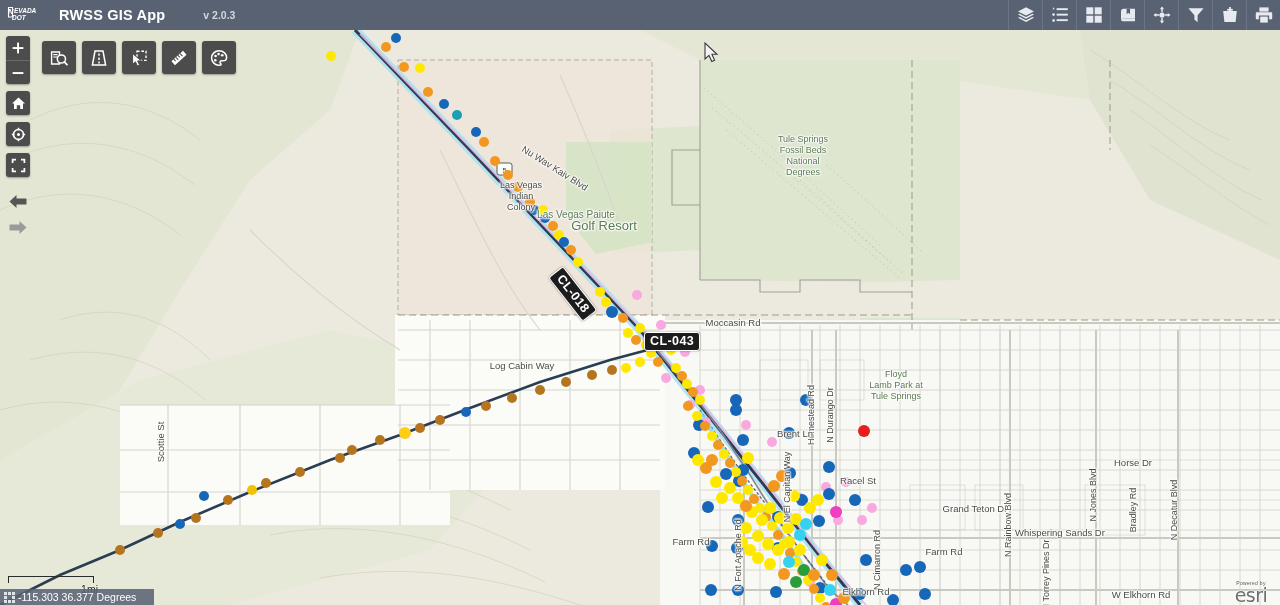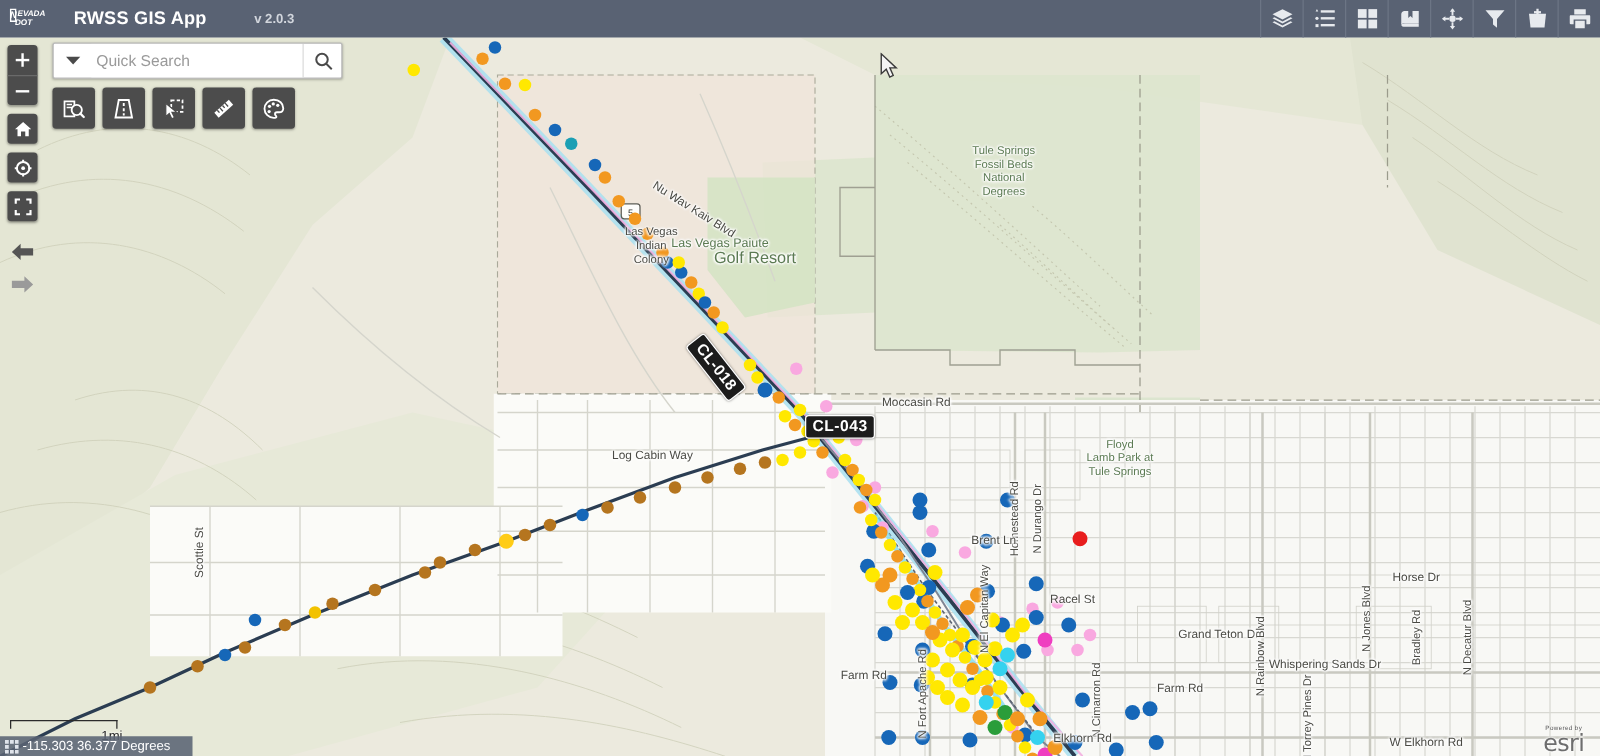--- a/index.html
+++ b/index.html
@@ -52,21 +52,21 @@
   }
   #map svg { position: absolute; left: 0; top: 0; display: block; }
   .maplabel {
     position: absolute;
     font-family: "Liberation Sans", sans-serif;
     color: #4a4a44;
     white-space: nowrap;
     pointer-events: none;
     text-shadow: 0 0 3px #fff, 0 0 2px #fff, 1px 0 2px #fff, -1px 0 2px #fff, 0 1px 2px #fff, 0 -1px 2px #fff;
   }
-  .maplabel.green { color: #5b7a52; }
+  .maplabel.green { color: #5b7a52; margin-top: 19px; }
 
   
   .routelbl {
     position: absolute;
     background: #1c1c1c;
     color: #ffffff;
     font-size: 12.5px; font-weight: bold;
     padding: 1px 5px 2px 5px;
     border-radius: 3px;
     border: 1.6px solid #ffffff;
@@ -703,34 +703,20 @@
       </div>
       <div class="arrowbtn" title="Next extent">
         <svg width="20" height="17" viewBox="0 0 20 17" fill="#9a9a9a">
           <path d="M18.5 8.5 L11.5 2 L11.5 5.6 L1.5 5.6 L1.5 11.4 L11.5 11.4 L11.5 15 Z"></path>
         </svg>
       </div>
     </div>
   </div>
 
   <div id="searchwrap">
-    <div id="searchbar">
-      <div id="search-dropdown">
-        <svg width="13" height="9" viewBox="0 0 13 9" fill="#4a4a4a">
-          <path d="M0.8 1.4 L6.5 7.6 L12.2 1.4 Z"></path>
-        </svg>
-      </div>
-      <input id="search-input" type="text" value="" placeholder="Quick Search" style="">
-      <div id="search-go">
-        <svg width="16" height="16" viewBox="0 0 16 16" fill="none" stroke="#4a4a4a" stroke-width="1.6">
-          <circle cx="6.6" cy="6.6" r="4.6"></circle>
-          <path d="M10 10 L14.4 14.4"></path>
-        </svg>
-      </div>
-    </div>
 
     <div id="toolrow">
       <div class="toolbtn" title="Query">
         <svg width="20" height="20" viewBox="0 0 20 20">
           <path d="M2.6 4 L10.5 4 L10.5 16 L2.6 16 Z" fill="none" stroke="#ffffff" stroke-width="1.4"></path>
           <path d="M4.3 6.6 L8.6 6.6 M4.3 9 L8.6 9" stroke="#ffffff" stroke-width="1.1"></path>
           <circle cx="12.4" cy="11" r="4.1" fill="#4c4c4c" stroke="#ffffff" stroke-width="1.5"></circle>
           <path d="M15.3 13.9 L18 16.6" stroke="#ffffff" stroke-width="1.8" stroke-linecap="round"></path>
         </svg>
       </div>

